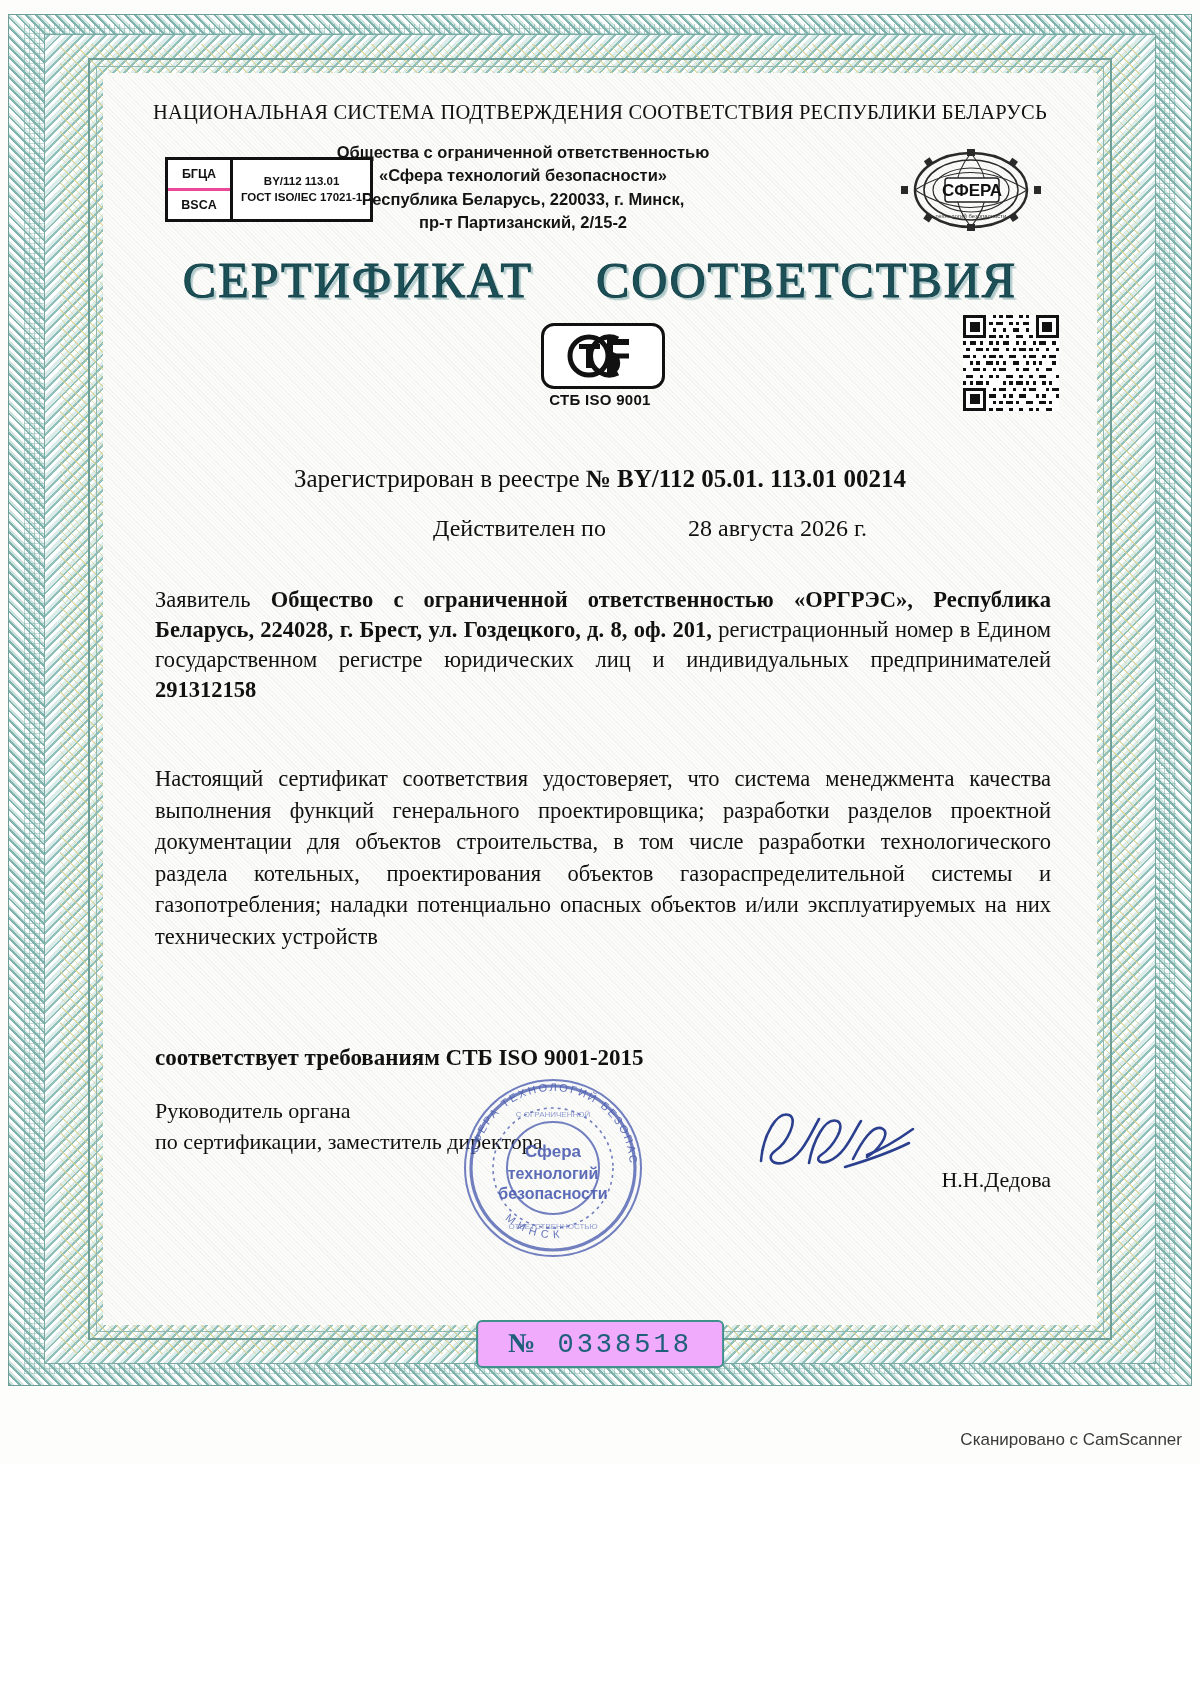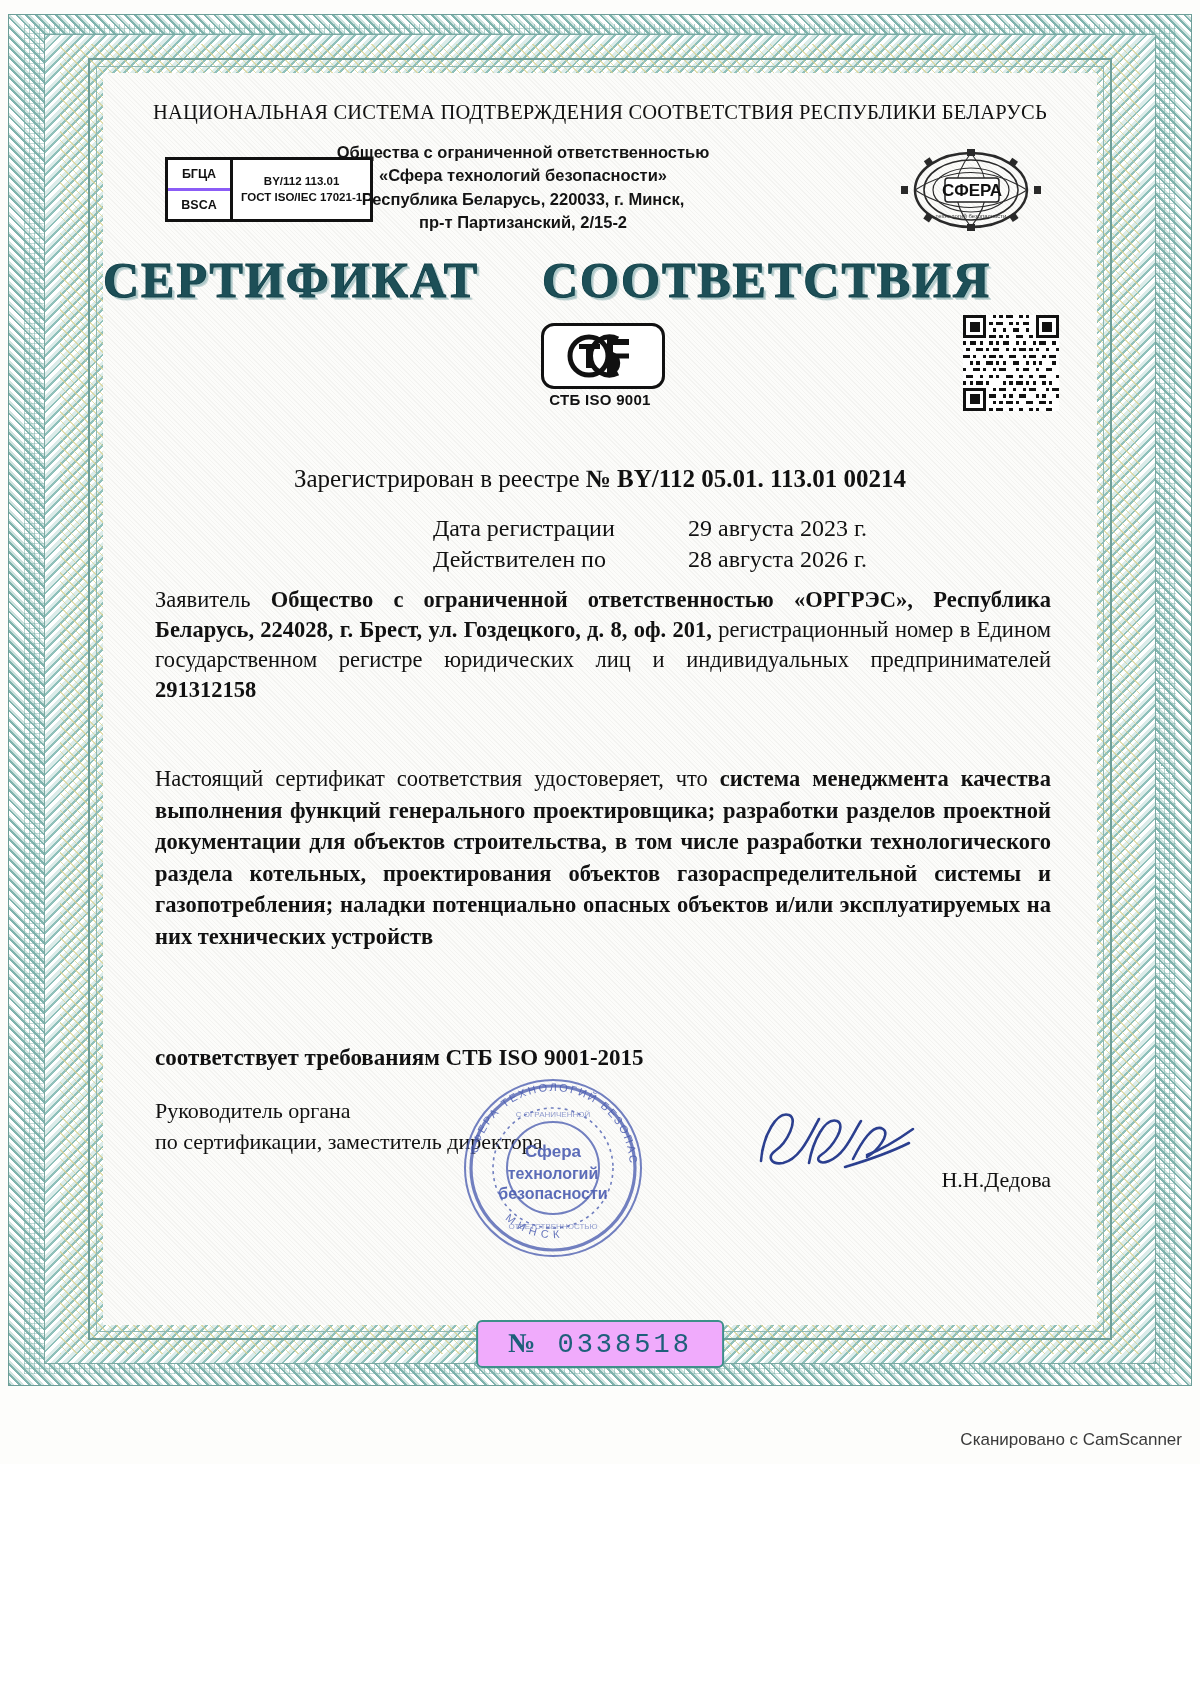--- a/index.html
+++ b/index.html
@@ -77,37 +77,37 @@
     border:3px solid #111;display:flex;background:#fff;
   }
   .accred-left{
     width:62px;border-right:3px solid #111;
     display:flex;flex-direction:column;
   }
   .accred-left div{
     height:28px;display:flex;align-items:center;justify-content:center;
     font-family:"Liberation Sans", sans-serif;font-weight:bold;font-size:12.5px;color:#111;
   }
-  .accred-left div:first-child{border-bottom:3px solid #8b5cf6;}
+  .accred-left div:first-child{border-bottom:3px solid #ec4899;}
   .accred-right{
     padding:0 8px;display:flex;flex-direction:column;justify-content:center;
     font-family:"Liberation Sans", sans-serif;font-weight:bold;font-size:11.5px;color:#111;
     line-height:1.35;text-align:center;
   }
 
   
   .sfera{
     position:absolute;top:76px;right:56px;width:140px;height:82px;
   }
 
   
   .cert-title{
-    position:absolute;top:178px;left:0;right:0;text-align:left;
+    position:absolute;top:178px;left:0;right:0;text-align:center;
     font-family:"Liberation Serif", serif;
-    font-size:50px;font-weight:bold;letter-spacing:2px;
+    font-size:50px;font-weight:normal;letter-spacing:2px;
     color:#1d4f57;
     -webkit-text-stroke:1px #14444c;
     text-shadow:2px 2px 0 rgba(140,180,180,.45), 3px 3px 0 rgba(90,140,145,.3);
   }
   .cert-title span{display:inline-block;}
   .cert-title .gap{width:34px;}
 
   
   .stb-mark{
     position:absolute;top:250px;left:50%;transform:translateX(-50%);
@@ -150,21 +150,21 @@
     text-align:justify;text-align-last:left;
   }
   .applicant b{font-weight:bold;}
 
   
   .statement{
     position:absolute;top:690px;left:52px;right:46px;
     font-size:22.5px;line-height:1.40;color:#111;
     text-align:justify;text-align-last:left;
   }
-  .statement b{font-weight:bold;}
+  .statement b{font-weight:normal;}
 
   .conform{
     position:absolute;top:972px;left:52px;
     font-size:23px;font-weight:bold;color:#111;
   }
 
   
   .sig-text{
     position:absolute;top:1022px;left:52px;
     font-size:22px;line-height:1.42;color:#111;
@@ -324,24 +324,20 @@
         </svg>
       </div>
 
       <div class="reg-line">
         <span>Зарегистрирован в реестре</span>
         <b>№ BY/112 05.01. 113.01 00214</b>
       </div>
 
       <div class="dates">
         <div class="row">
-          <div class="lbl">Дата регистрации</div>
-          <div class="val">29 августа 2023 г.</div>
-        </div>
-        <div class="row">
           <div class="lbl">Действителен по</div>
           <div class="val">28 августа 2026 г.</div>
         </div>
       </div>
 
       <div class="applicant">
         <span>Заявитель</span>
         <b>Общество с ограниченной ответственностью «ОРГРЭС», Республика Беларусь, 224028, г. Брест, ул. Гоздецкого, д. 8, оф. 201,</b>
         <span>регистрационный номер в Едином государственном регистре юридических лиц и индивидуальных предпринимателей</span>
         <b>291312158</b>

